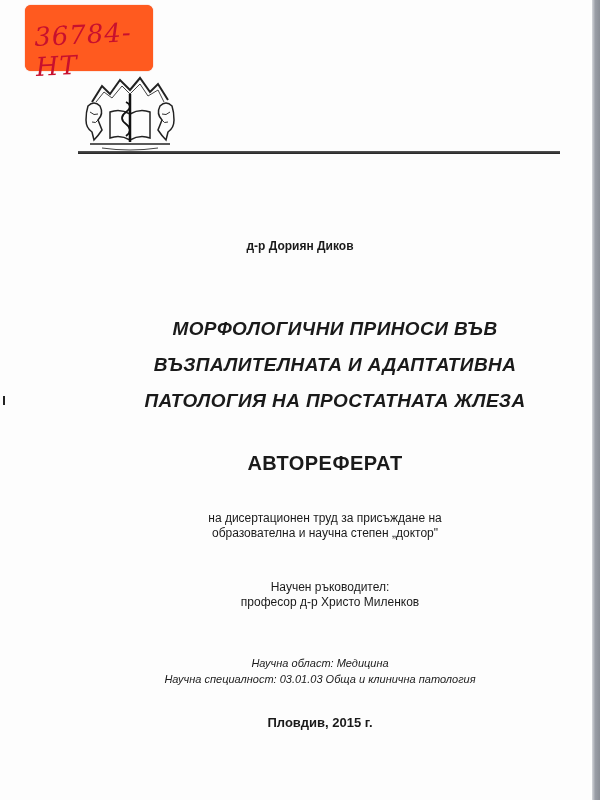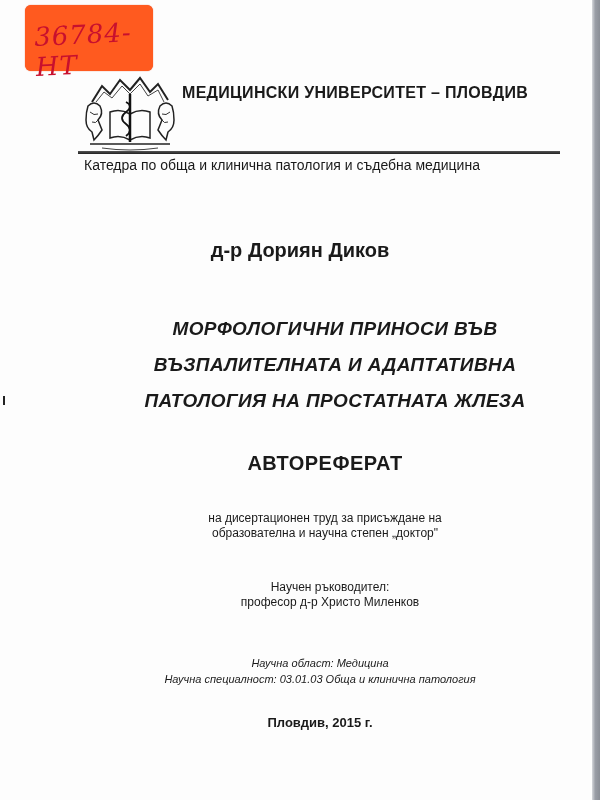--- a/index.html
+++ b/index.html
@@ -78,21 +78,21 @@
       position: absolute;
       left: 84px; top: 157px;
       font-size: 14px;
       white-space: nowrap;
     }
     .author {
       position: absolute;
       left: 0; top: 239px;
       width: 600px;
       text-align: center;
-      font-size: 20px;
+      font-size: 12px;
       font-weight: bold;
     }
     .title-block {
       position: absolute;
       left: 0; top: 311px;
       width: 670px;
       text-align: center;
       font-size: 19px;
       font-weight: bold;
       font-style: italic;
@@ -177,23 +177,21 @@
       <line x1="48" y1="42" x2="48" y2="68" stroke="#222" stroke-width="1"></line>
 
       <line x1="48" y1="22" x2="48" y2="70" stroke="#111" stroke-width="2.5"></line>
       <path d="M44,30 q8,4 0,10 q-8,6 0,12 q8,6 0,12" fill="none" stroke="#111" stroke-width="1.8"></path>
 
       <line x1="8" y1="72" x2="88" y2="72" stroke="#222" stroke-width="1.5"></line>
       <path d="M20,76 q28,4 56,0" fill="none" stroke="#444" stroke-width="1"></path>
     </svg>
   </div>
 
-  <div class="uni-title">МЕДИЦИНСКИ УНИВЕРСИТЕТ – ПЛОВДИВ</div>
   <div class="header-rule"></div>
-  <div class="department">Катедра по обща и клинична патология и съдебна медицина</div>
 
   <div class="author">д-р Дориян Диков</div>
 
   <div class="title-block">
     <span class="title-line">МОРФОЛОГИЧНИ ПРИНОСИ ВЪВ</span>
     <span class="title-line">ВЪЗПАЛИТЕЛНАТА И АДАПТАТИВНА</span>
     <span class="title-line">ПАТОЛОГИЯ НА ПРОСТАТНАТА ЖЛЕЗА</span>
   </div>
 
   <div class="mark"></div>

